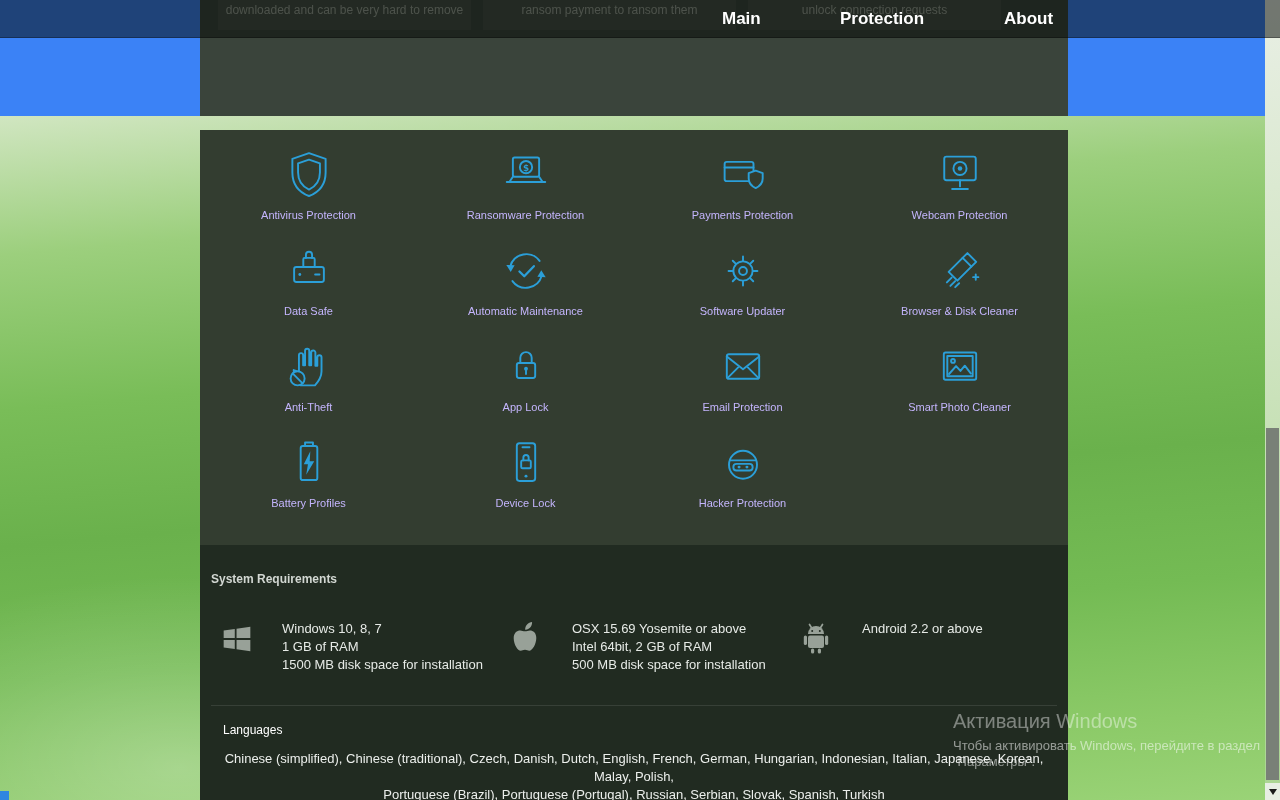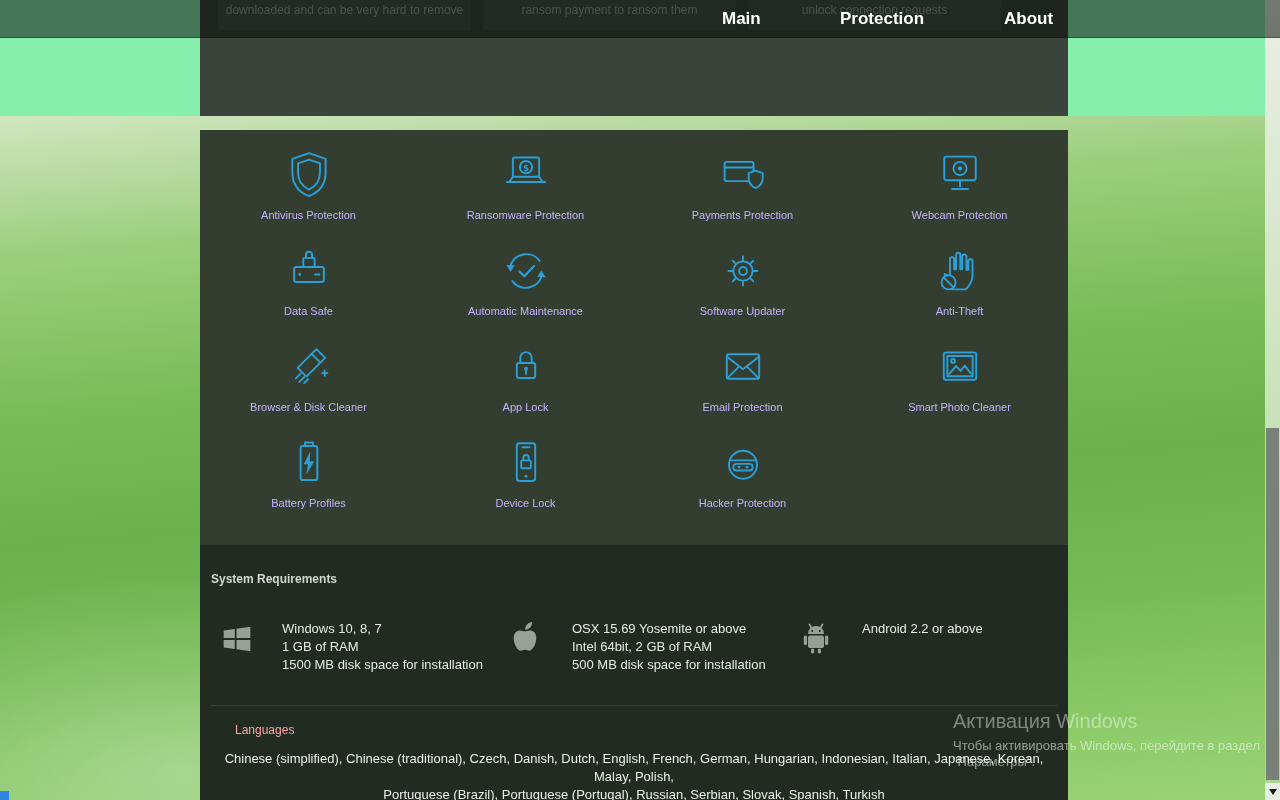--- a/index.html
+++ b/index.html
@@ -6,21 +6,21 @@
   html,body { width:1280px; height:800px; overflow:hidden; }
   body {
     font-family:"Liberation Sans", sans-serif;
     position:relative;
     background:
       radial-gradient(620px 320px at 14% 96%, rgba(255,255,255,0.28), transparent 60%),
       linear-gradient(175deg,#eef4e6 0%,#d3e7c4 12%,#9ccf7d 28%,#79bd58 45%,#6ab14c 60%,#74bb54 75%,#8cca68 90%,#9ad377 100%);
   }
 
   
-  .hero { position:absolute; left:0; top:0; width:1280px; height:116px; background:#86efac; }
+  .hero { position:absolute; left:0; top:0; width:1280px; height:116px; background:#3b82f6; }
   .hero-box { position:absolute; left:200px; top:0; width:868px; height:116px; background:#3a443b; }
   .stub { position:absolute; top:0; height:30px; width:253px; background:#434d43;
           color:#9aa096; font-size:12px; text-align:center; padding-top:3px; }
 
   
   .nav { position:absolute; left:0; top:0; width:1280px; height:38px;
          background:rgba(6,10,6,0.52); border-bottom:1px solid rgba(0,0,0,0.28); z-index:60; }
   .nav span { position:absolute; top:9px; color:#ffffff; font-size:17px; font-weight:700; cursor:pointer; }
 
   
@@ -42,21 +42,21 @@
   .sr-title { position:absolute; left:11px; top:27px; font-size:12px; color:#d2d7d2;font-weight:bold; }
   .platforms { position:absolute; left:0; top:75px; width:868px; height:80px; }
   .plat-icon { position:absolute; }
   .plat-text { position:absolute; top:0; font-size:13px; line-height:18px; color:#e6eae6; }
   .plogo { fill:#98a198; }
   .plogo .eye { fill:#212b21; }
   .plogo .ant { stroke:#98a198; stroke-width:1.7; stroke-linecap:round; fill:none; }
 
   .langs { position:absolute; left:11px; top:160px; width:846px;
            border-top:1px solid rgba(255,255,255,0.10); }
-  .lang-title { position:absolute; left:24px; top:17px; font-size:12px; color:#fca5a5; }
+  .lang-title { position:absolute; left:12px; top:17px; font-size:12px; color:#ffffff; }
   .lang-lines { position:absolute; left:0; top:44px; width:846px; text-align:center;
                 font-size:13px; line-height:18px; color:#ecefec; }
 
   
   .watermark { position:absolute; left:953px; top:710px; z-index:70; pointer-events:none; }
   .wm1 { font-size:20px; color:rgba(255,255,255,0.42); margin-bottom:5px; }
   .wm2 { font-size:13px; line-height:16px; color:rgba(255,255,255,0.52); }
 
   
   .scrollbar { position:absolute; right:0; top:0; width:15px; height:800px; z-index:55;
@@ -157,35 +157,35 @@
     <svg class="ic" viewBox="0 0 64 64">
       <circle cx="32" cy="32" r="11"></circle>
       <circle cx="32" cy="32" r="4.5"></circle>
       <path d="M32 15.5 V20.5 M32 43.5 V48.5 M15.5 32 H20.5 M43.5 32 H48.5 M20.3 20.3 L23.9 23.9 M40.1 40.1 L43.7 43.7 M43.7 20.3 L40.1 23.9 M23.9 40.1 L20.3 43.7"></path>
     </svg>
     <div class="lbl">Software Updater</div>
   </div>
 
   <div class="feat">
     <svg class="ic" viewBox="0 0 64 64">
-      <path d="M22.5 53 C17.5 48 14.5 41 14.5 35.5 L20.5 37.5 V18.5 a2.4 2.4 0 0 1 4.8 0 V30 H27.5 V13.5 a2.4 2.4 0 0 1 4.8 0 V30 H34.5 V15.5 a2.4 2.4 0 0 1 4.8 0 V30.5 H41.5 V21 a2.4 2.4 0 0 1 4.8 0 V37 c0 7 -3.5 11.5 -7.5 16 Z"></path>
-      <circle class="bgf" cx="19" cy="45" r="8"></circle>
-      <path d="M13.3 39.3 L24.7 50.7"></path>
-    </svg>
-    <div class="lbl">Anti-Theft</div>
-  </div>
-
-  <div class="feat">
-    <svg class="ic" viewBox="0 0 64 64">
       <path d="M19 33 L35 17 L45 27 L29 43 Z"></path>
       <path d="M35 17 L40.5 11.5 L50.5 21.5 L45 27"></path>
       <path d="M22.5 39.5 L17 45 M26.5 43.5 L21 49 M31 46 L26.5 50.5"></path>
       <path d="M50 36 V42 M47 39 H53"></path>
     </svg>
     <div class="lbl">Browser &amp; Disk Cleaner</div>
+  </div>
+
+  <div class="feat">
+    <svg class="ic" viewBox="0 0 64 64">
+      <path d="M22.5 53 C17.5 48 14.5 41 14.5 35.5 L20.5 37.5 V18.5 a2.4 2.4 0 0 1 4.8 0 V30 H27.5 V13.5 a2.4 2.4 0 0 1 4.8 0 V30 H34.5 V15.5 a2.4 2.4 0 0 1 4.8 0 V30.5 H41.5 V21 a2.4 2.4 0 0 1 4.8 0 V37 c0 7 -3.5 11.5 -7.5 16 Z"></path>
+      <circle class="bgf" cx="19" cy="45" r="8"></circle>
+      <path d="M13.3 39.3 L24.7 50.7"></path>
+    </svg>
+    <div class="lbl">Anti-Theft</div>
   </div>
 
   <div class="feat">
     <svg class="ic" viewBox="0 0 64 64">
       <rect x="21.5" y="27.5" width="21" height="17" rx="2.5"></rect>
       <path d="M25.5 27.5 V21.5 a6.5 6.5 0 0 1 13 0 V27.5"></path>
       <circle class="f" cx="32" cy="34" r="2.2"></circle>
       <path d="M32 36 V40"></path>
     </svg>
     <div class="lbl">App Lock</div>

